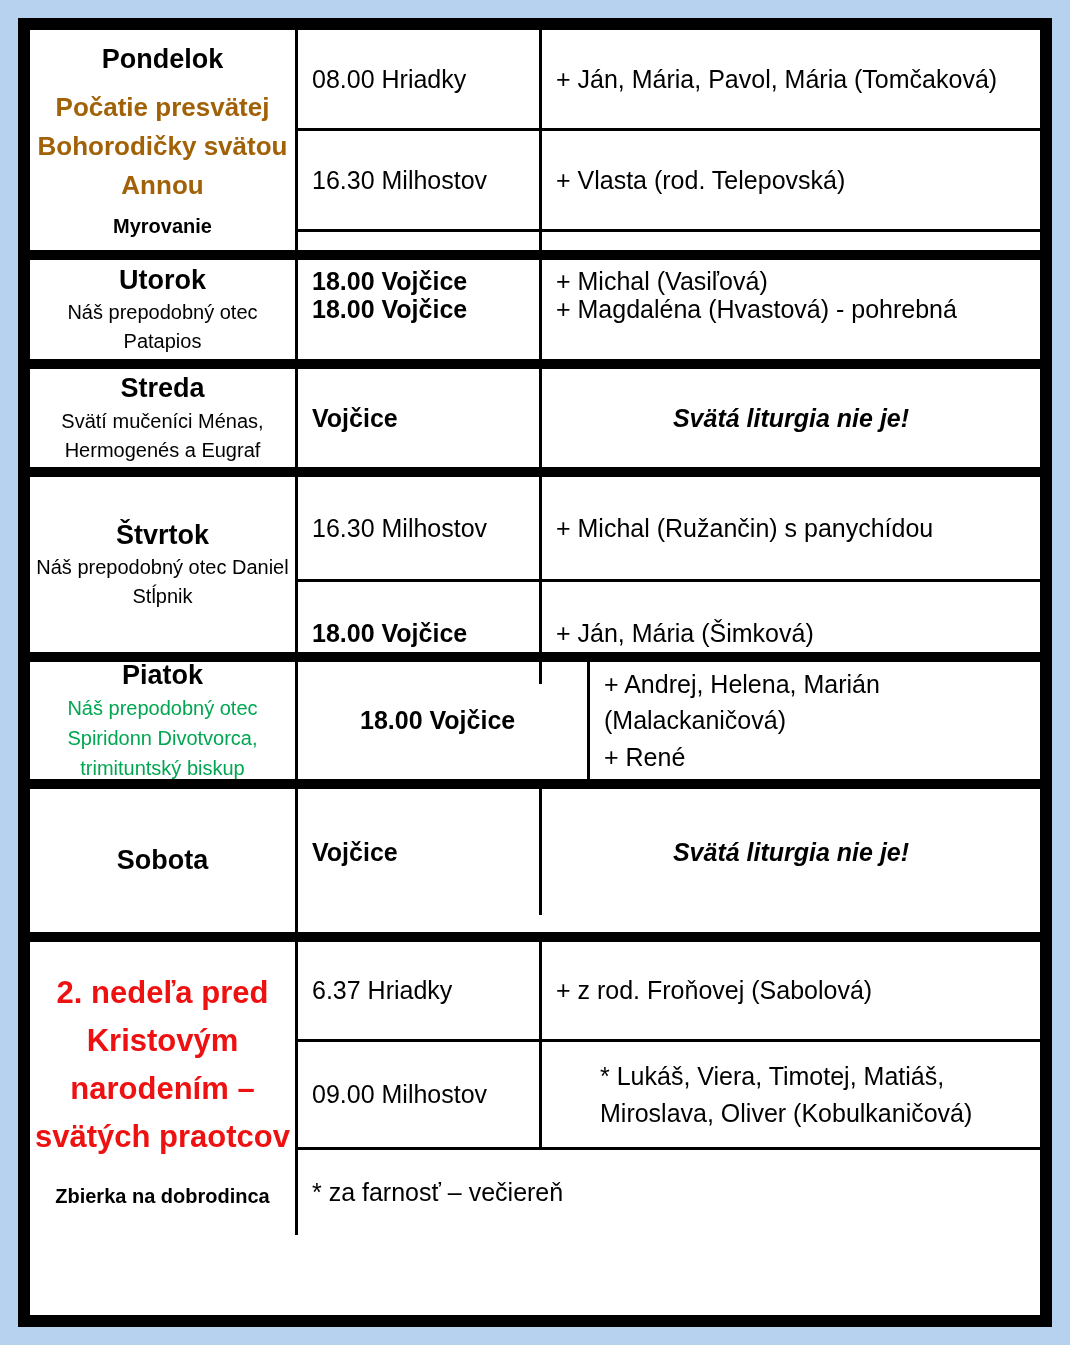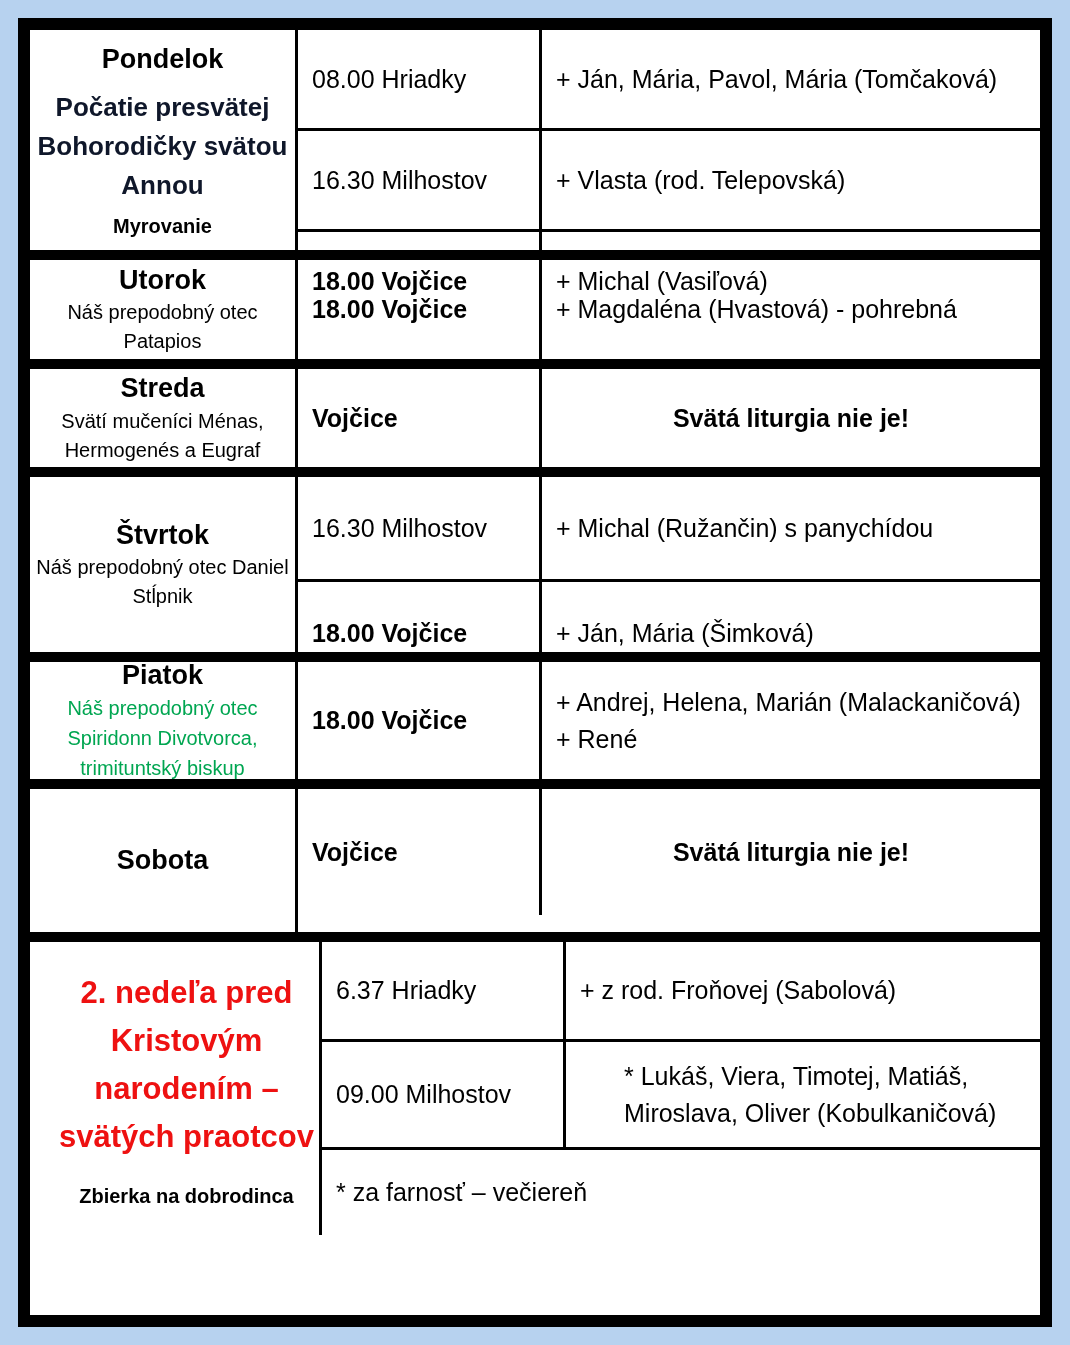--- a/index.html
+++ b/index.html
@@ -31,21 +31,21 @@
     justify-content: center; align-items: center;
     text-align: center;
     padding: 2px 5px;
   }
   .day-cell.spread { justify-content: space-evenly; }
 
   .day-title { font-size: 27px; font-weight: bold; line-height: 1.3; }
   .day-title.large-red { font-size: 31px; color: #ee1111; line-height: 1.55; }
 
   .feast { line-height: 1.4; }
-  .feast.red   { color: #0f172a; font-size: 26px; font-weight: bold; line-height: 1.5; }
+  .feast.red   { color: #a16207; font-size: 26px; font-weight: bold; line-height: 1.5; }
   .feast.black { color: #000;    font-size: 20px; line-height: 1.45; }
   .feast.green { color: #00a651; font-size: 20px; line-height: 1.5; }
 
   .day-note { font-size: 20px; font-weight: bold; }
 
   .svc-col { flex: 1; display: flex; flex-direction: column; min-width: 0; }
   .svc-row { display: flex; flex: none; box-sizing: border-box; min-height: 0; }
   .svc-row + .svc-row { border-top: 3px solid #000; }
 
   .time-cell {
@@ -64,21 +64,21 @@
     padding-left: 14px; padding-right: 10px;
     font-size: 25px;
     line-height: 1.45;
     white-space: pre-line;
     text-align: left;
   }
   .int-cell.none-notice {
     justify-content: center;
     text-align: left;
     padding-left: 0; padding-right: 0;
-    font-weight: bold; 
+    font-weight: bold; font-style: italic;
   }
 </style>
 </head>
 <body>
 
 <div class="page">
   <div class="tbl">
       <div class="day-row" style="height: 220px;">
         <div class="day-cell spread">
           <div class="day-title">Pondelok</div>
@@ -137,21 +137,21 @@
             <div class="time-cell">16.30 Milhostov</div>
             <div class="int-cell">+ Michal (Ružančin) s panychídou</div>
           </div>
           <div class="svc-row" style="height: 105px; flex: 0 0 auto;">
             <div class="time-cell bold">18.00 Vojčice</div>
             <div class="int-cell">+ Ján, Mária (Šimková)</div>
           </div>
         </div>
       </div>
       <div class="day-sep"></div>
-      <div class="day-row" style="height: 117px;">
+      <div class="day-row" style="height: 117px; gap: 48px;">
         <div class="day-cell">
           <div class="day-title">Piatok</div>
           <div class="feast green">Náš prepodobný otec Spiridonn Divotvorca, trimituntský biskup</div>
         </div>
         <div class="svc-col">
           <div class="svc-row" style="height: 117px; flex: 0 0 auto;">
             <div class="time-cell bold">18.00 Vojčice</div>
             <div class="int-cell">+ Andrej, Helena, Marián (Malackaničová)
 + René</div>
           </div>
@@ -163,21 +163,21 @@
           <div class="day-title">Sobota</div>
         </div>
         <div class="svc-col">
           <div class="svc-row" style="height: 126px; flex: 0 0 auto;">
             <div class="time-cell bold">Vojčice</div>
             <div class="int-cell none-notice">Svätá liturgia nie je!</div>
           </div>
         </div>
       </div>
       <div class="day-sep"></div>
-      <div class="day-row" style="height: 293px; margin-left: 24px;">
+      <div class="day-row" style="height: 293px;">
         <div class="day-cell spread">
           <div class="day-title large-red">2. nedeľa pred Kristovým narodením – svätých praotcov</div>
           <div class="day-note">Zbierka na dobrodinca</div>
         </div>
         <div class="svc-col">
           <div class="svc-row" style="height: 97px; flex: 0 0 auto;">
             <div class="time-cell">6.37 Hriadky</div>
             <div class="int-cell">+ z rod. Froňovej (Sabolová)</div>
           </div>
           <div class="svc-row" style="height: 108px; flex: 0 0 auto; gap: 44px;">

